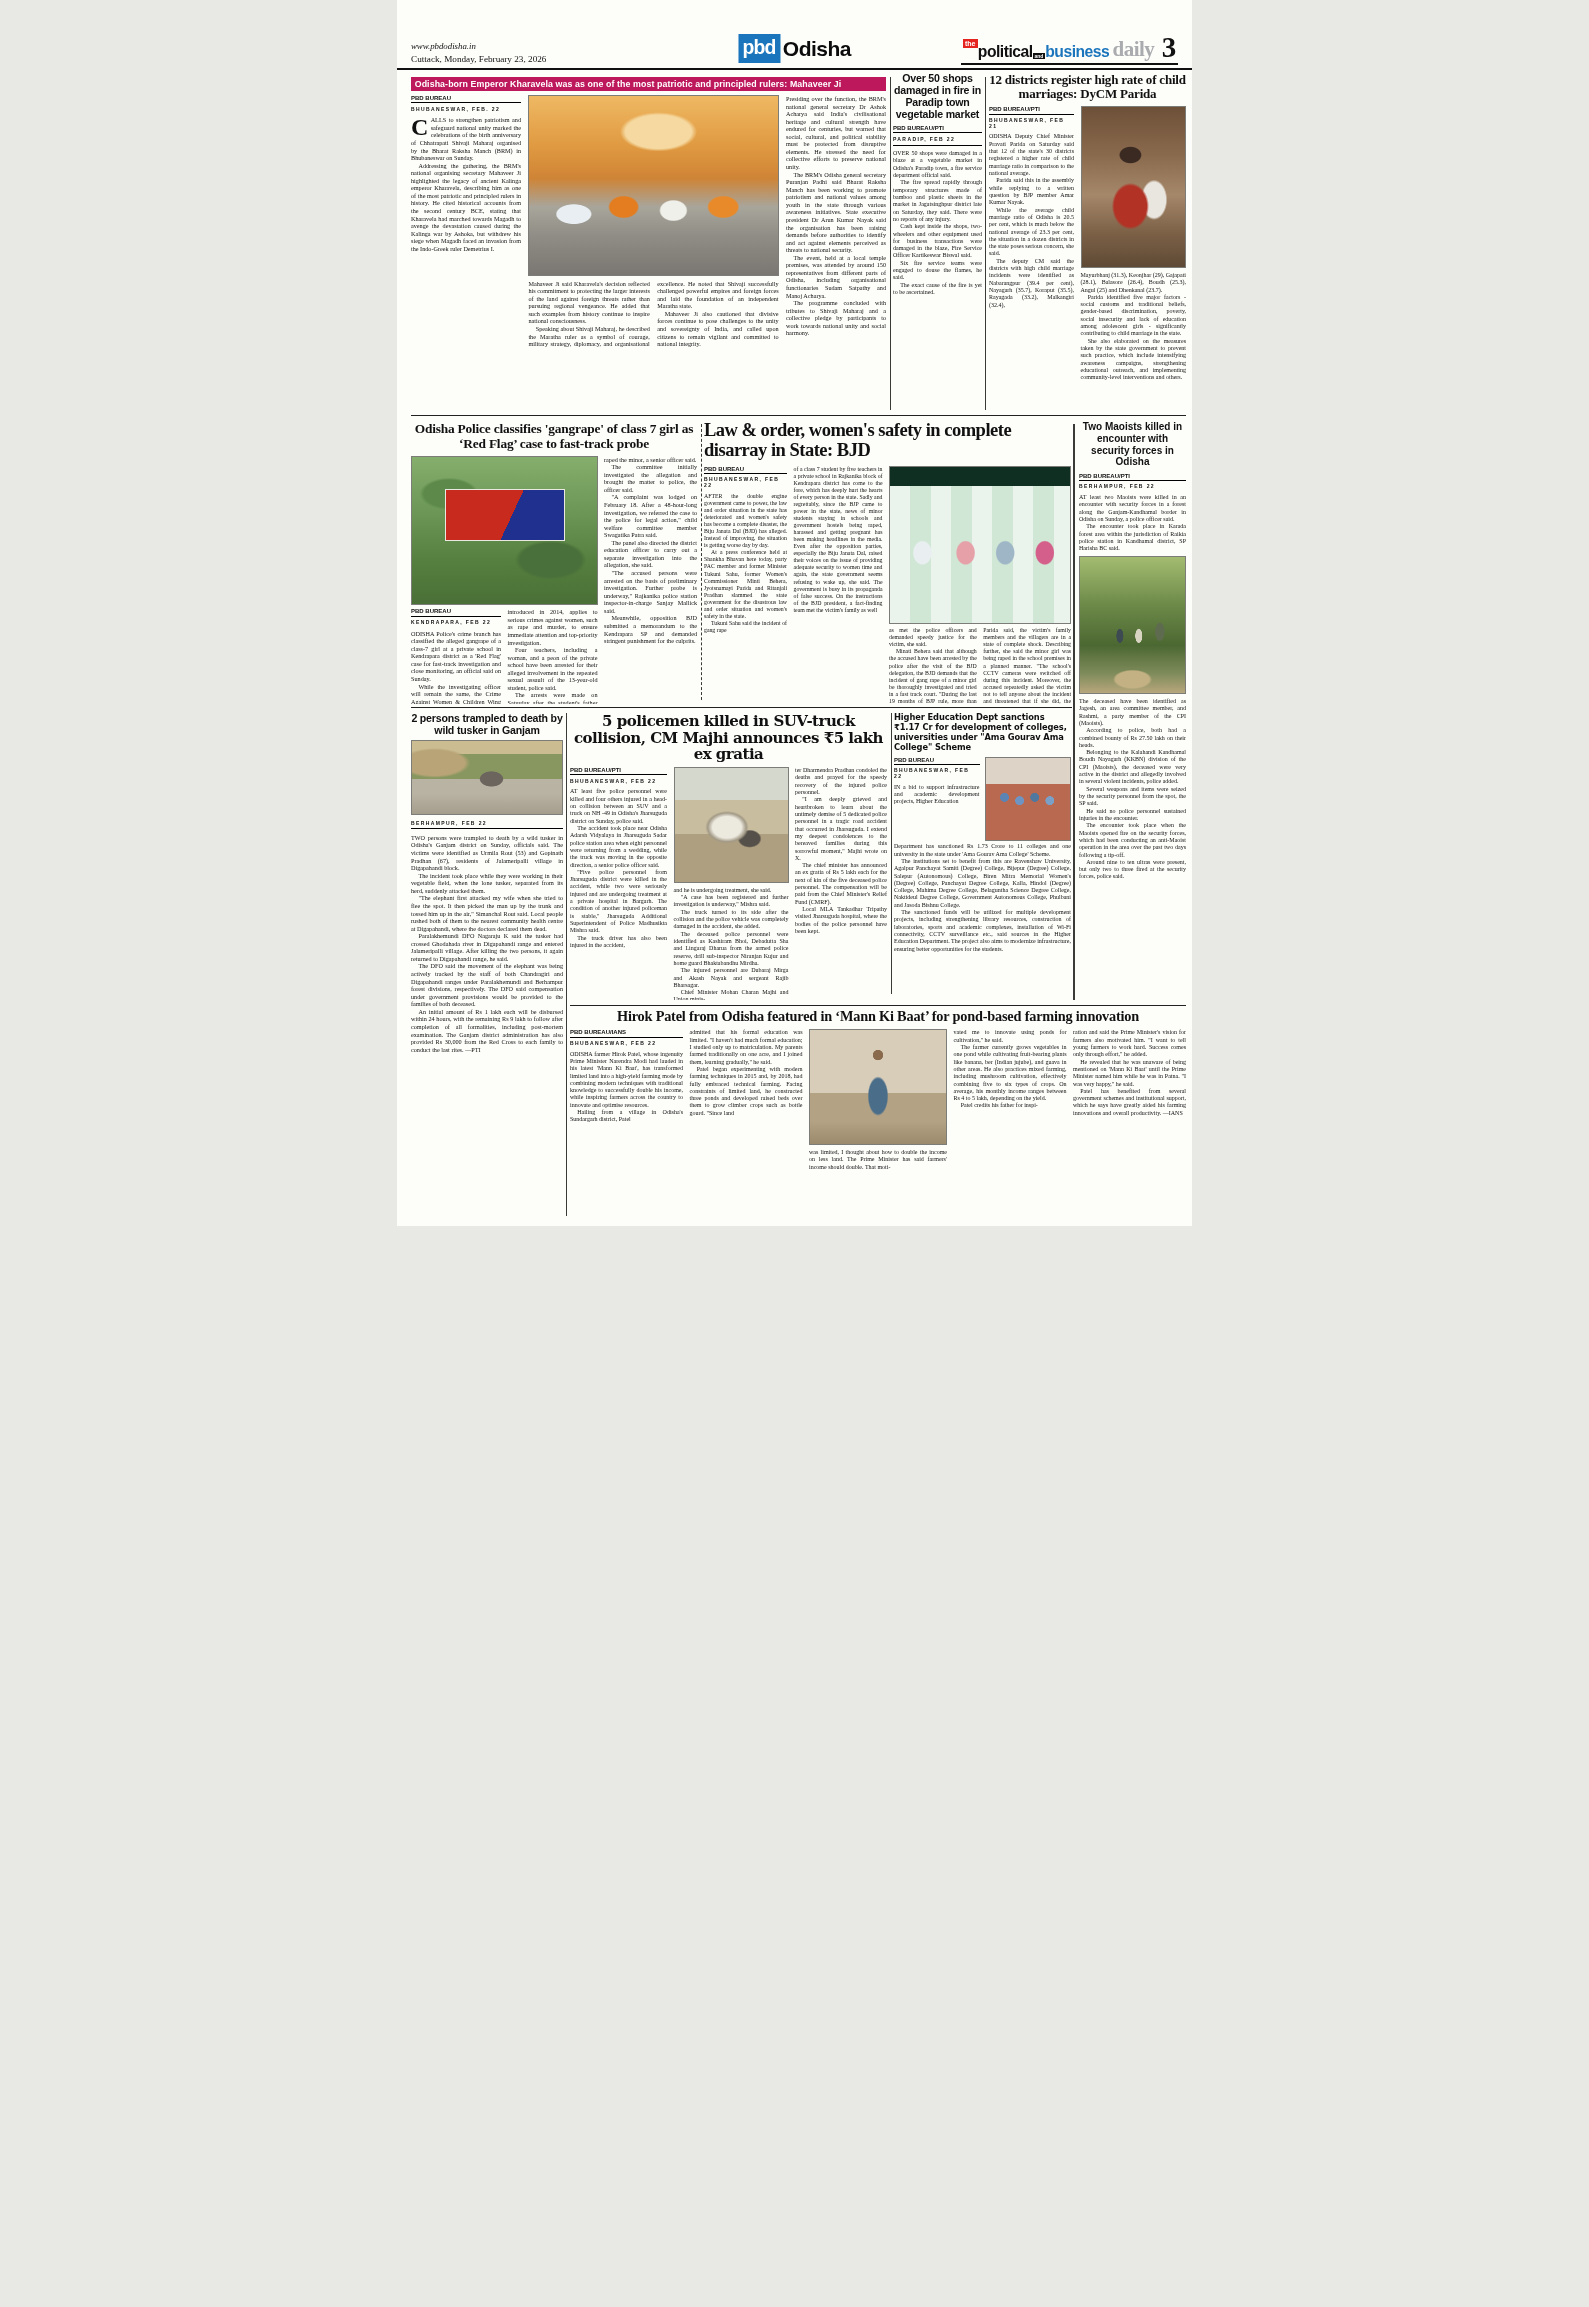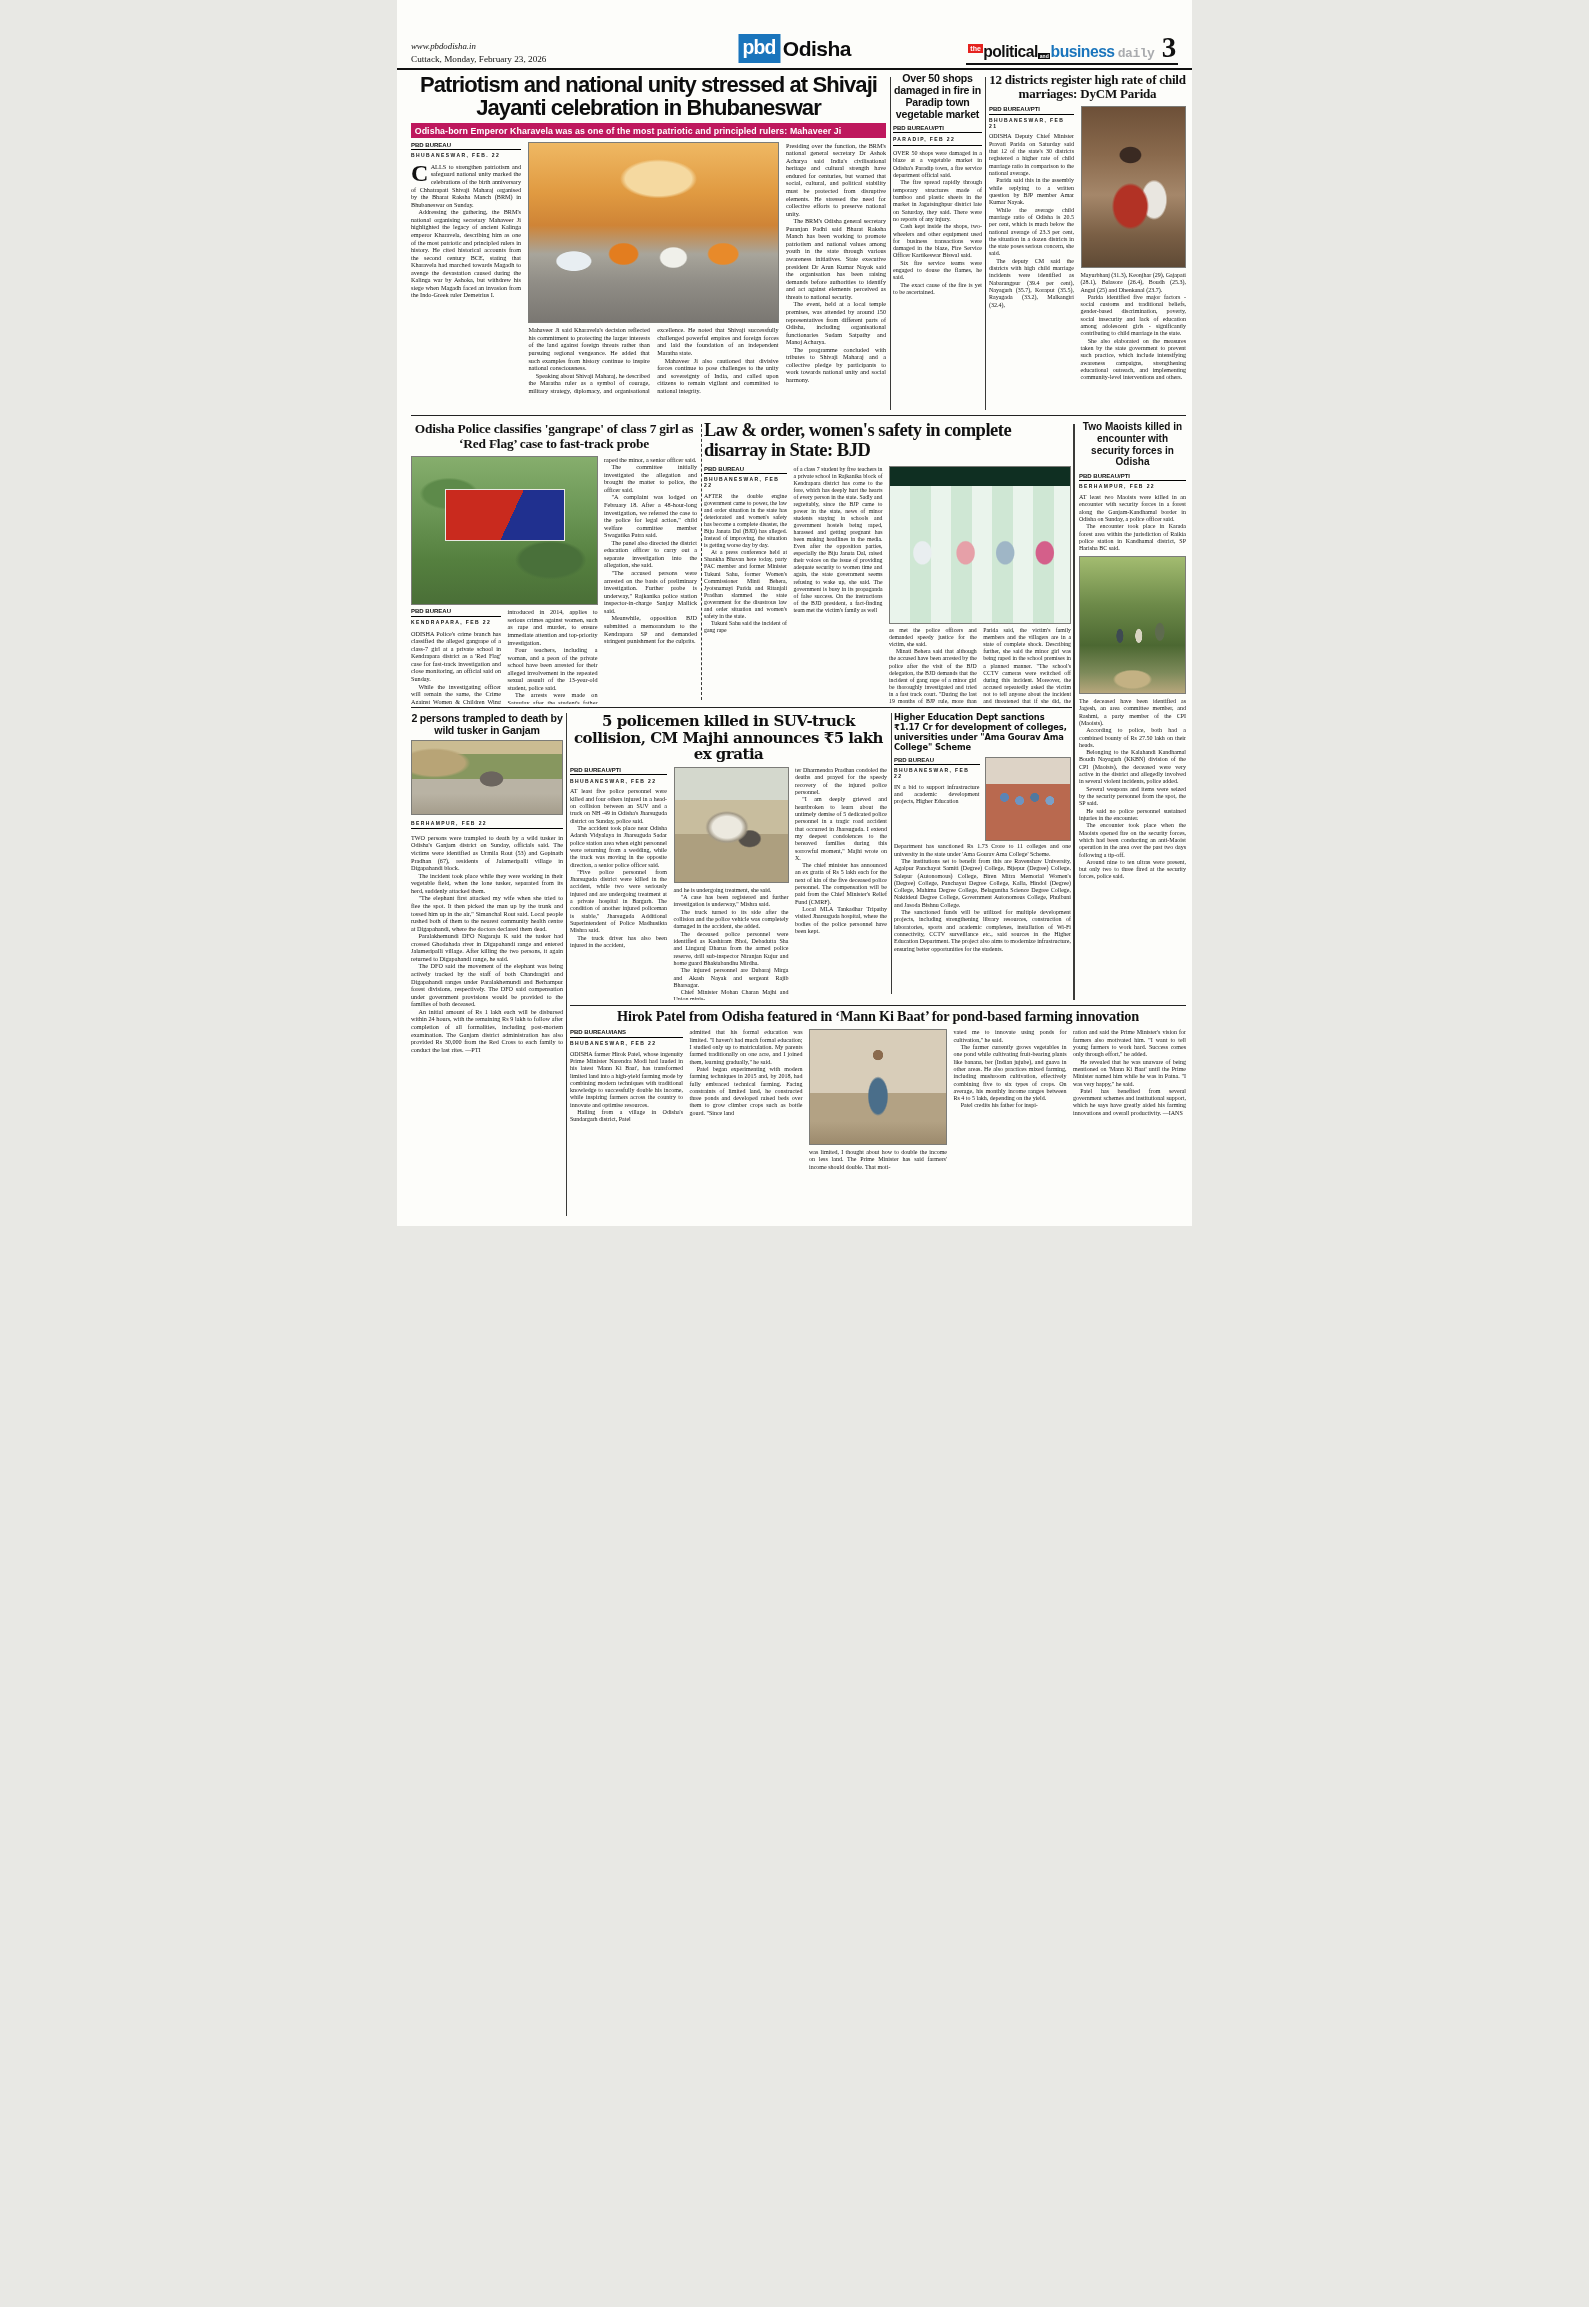--- a/index.html
+++ b/index.html
@@ -16,21 +16,21 @@
   .edition-line { font-size:9.2px; margin-top:2.8px; }
   .hdr-center { position:absolute; left:50%; transform:translateX(-50%); bottom:3.7px; display:flex; align-items:center; gap:2.8px; }
   .logo-pbd { background:#1a75bc; color:#fff; font-family:"Liberation Sans",sans-serif; font-weight:bold; font-size:19.4px; padding:1.8px 4.6px 3.7px 4.6px; letter-spacing:-0.9px; }
   .logo-odisha { font-family:"Liberation Sans",sans-serif; font-weight:bold; font-size:21px; letter-spacing:-0.5px; color:#0c0c0c; }
   .hdr-right { position:absolute; right:0; bottom:1.8px; display:flex; align-items:flex-end; gap:7.4px; border-bottom:2.3px solid #111; padding:0 1.8px 2.8px 1.8px; }
   .masthead { display:flex; align-items:flex-end; line-height:1; }
   .m-the { background:#e5231f; color:#fff; font-family:"Liberation Sans",sans-serif; font-weight:bold; font-size:7px; padding:0.9px 2.3px; align-self:flex-start; margin-bottom:0.9px; }
   .m-political { font-family:"Liberation Sans",sans-serif; font-weight:bold; font-size:15.7px; color:#111; letter-spacing:-0.5px; }
   .m-and { background:#111; color:#fff; font-family:"Liberation Sans",sans-serif; font-weight:bold; font-size:5px; padding:0.5px 1.4px; margin:0 0.5px 0.5px 0.5px; }
   .m-business { font-family:"Liberation Sans",sans-serif; font-weight:bold; font-size:15.7px; color:#1a75bc; letter-spacing:-0.5px; }
-  .m-daily { font-family:Liberation Mono, monospace; font-weight:bold; font-size:13px; color:#a9abae; margin-left:3.2px; letter-spacing:-0.5px; }
+  .m-daily { font-family:Liberation Serif, serif; font-weight:bold; font-size:21px; color:#a9abae; margin-left:3.2px; letter-spacing:-0.5px; }
   .pageno { font-family:"Liberation Serif",serif; font-weight:bold; font-size:29px; line-height:0.85; }
   .hrule-hdr { position:absolute; left:0; top:68px; width:795px; height:1.8px; border-top:0.9px solid #111; border-bottom:0.5px solid #111; }
 
   
   .article { position:absolute; overflow:hidden; }
   .byline { font-family:"Liberation Sans",sans-serif; font-weight:bold; font-size:6px; border-bottom:0.5px solid #000; padding-bottom:1.4px; margin-bottom:2.3px; }
   .dateline { font-family:"Liberation Sans",sans-serif; font-weight:bold; font-size:5px; letter-spacing:1.4px; margin-bottom:4.6px; }
   .body p { text-align:justify; text-indent:1.2em; line-height:1.22; }
   .body p:first-child { text-indent:0; }
   .fs { font-size:6.2px; }
@@ -191,21 +191,20 @@
           <span class="m-and">and</span>
           <span class="m-business">business</span>
           <span class="m-daily">daily</span>
       </div>
       <div class="pageno">3</div>
     </div>
   </header>
   <div class="hrule-hdr"></div>
 
   <section class="article" id="shivaji">
-    <h1 class="hl-main">Patriotism and national unity stressed at Shivaji Jayanti celebration in Bhubaneswar</h1>
     <div class="subhead-bar">Odisha-born Emperor Kharavela was as one of the most patriotic and principled rulers: Mahaveer Ji</div>
     <div class="grid">
       <div class="c1">
         <div class="byline">PBD BUREAU</div>
         <div class="dateline">BHUBANESWAR, FEB. 22</div>
         <div class="body fs dropcap">
             <p>CALLS to strengthen patriotism and safeguard national unity marked the celebrations of the birth anniversary of Chhatrapati Shivaji Maharaj organised by the Bharat Raksha Manch (BRM) in Bhubaneswar on Sunday.</p>
             <p>Addressing the gathering, the BRM's national organising secretary Mahaveer Ji highlighted the legacy of ancient Kalinga emperor Kharavela, describing him as one of the most patriotic and principled rulers in history. He cited historical accounts from the second century BCE, stating that Kharavela had marched towards Magadh to avenge the devastation caused during the Kalinga war by Ashoka, but withdrew his siege when Magadh faced an invasion from the Indo-Greek ruler Demetrius I.</p>
           </div>
       </div>

